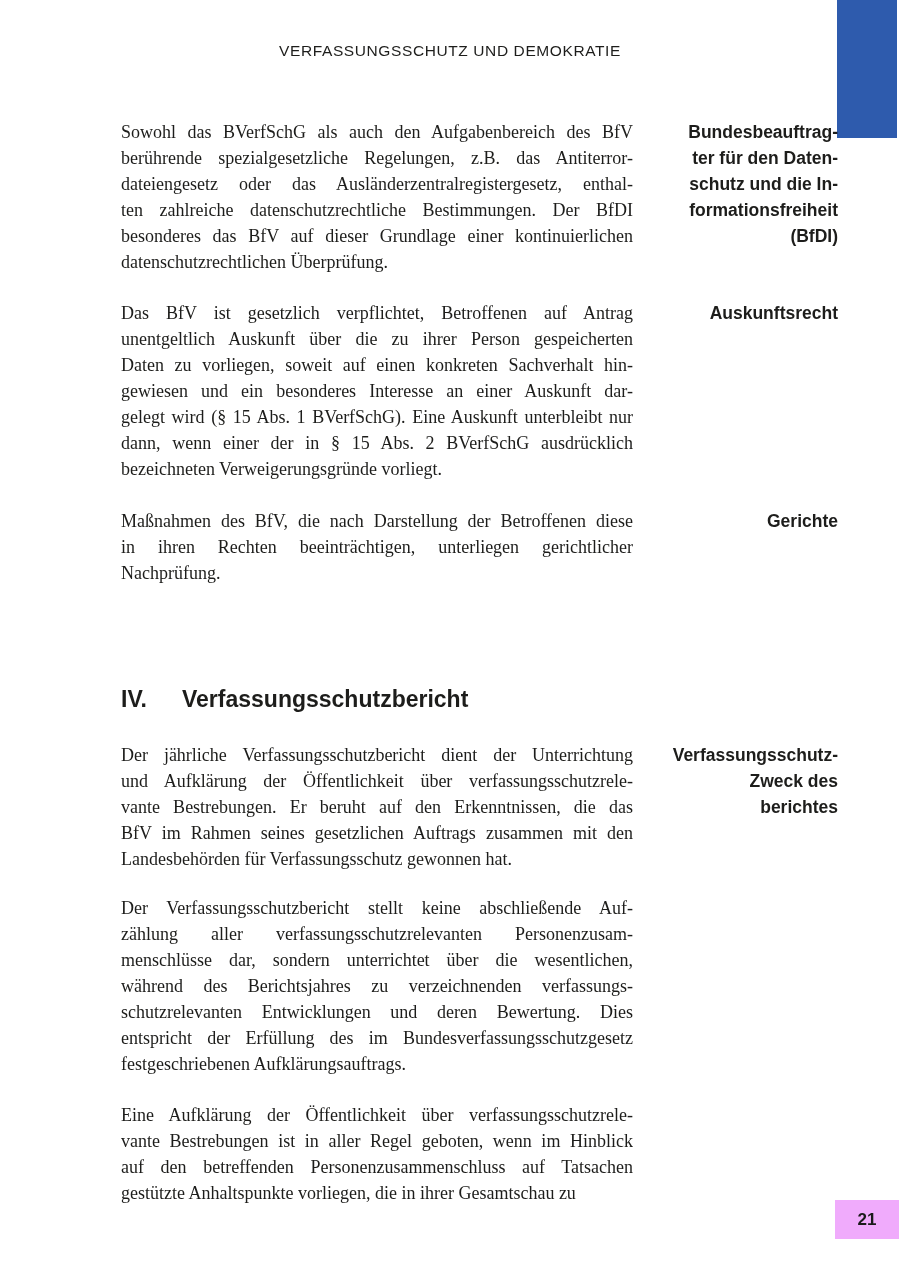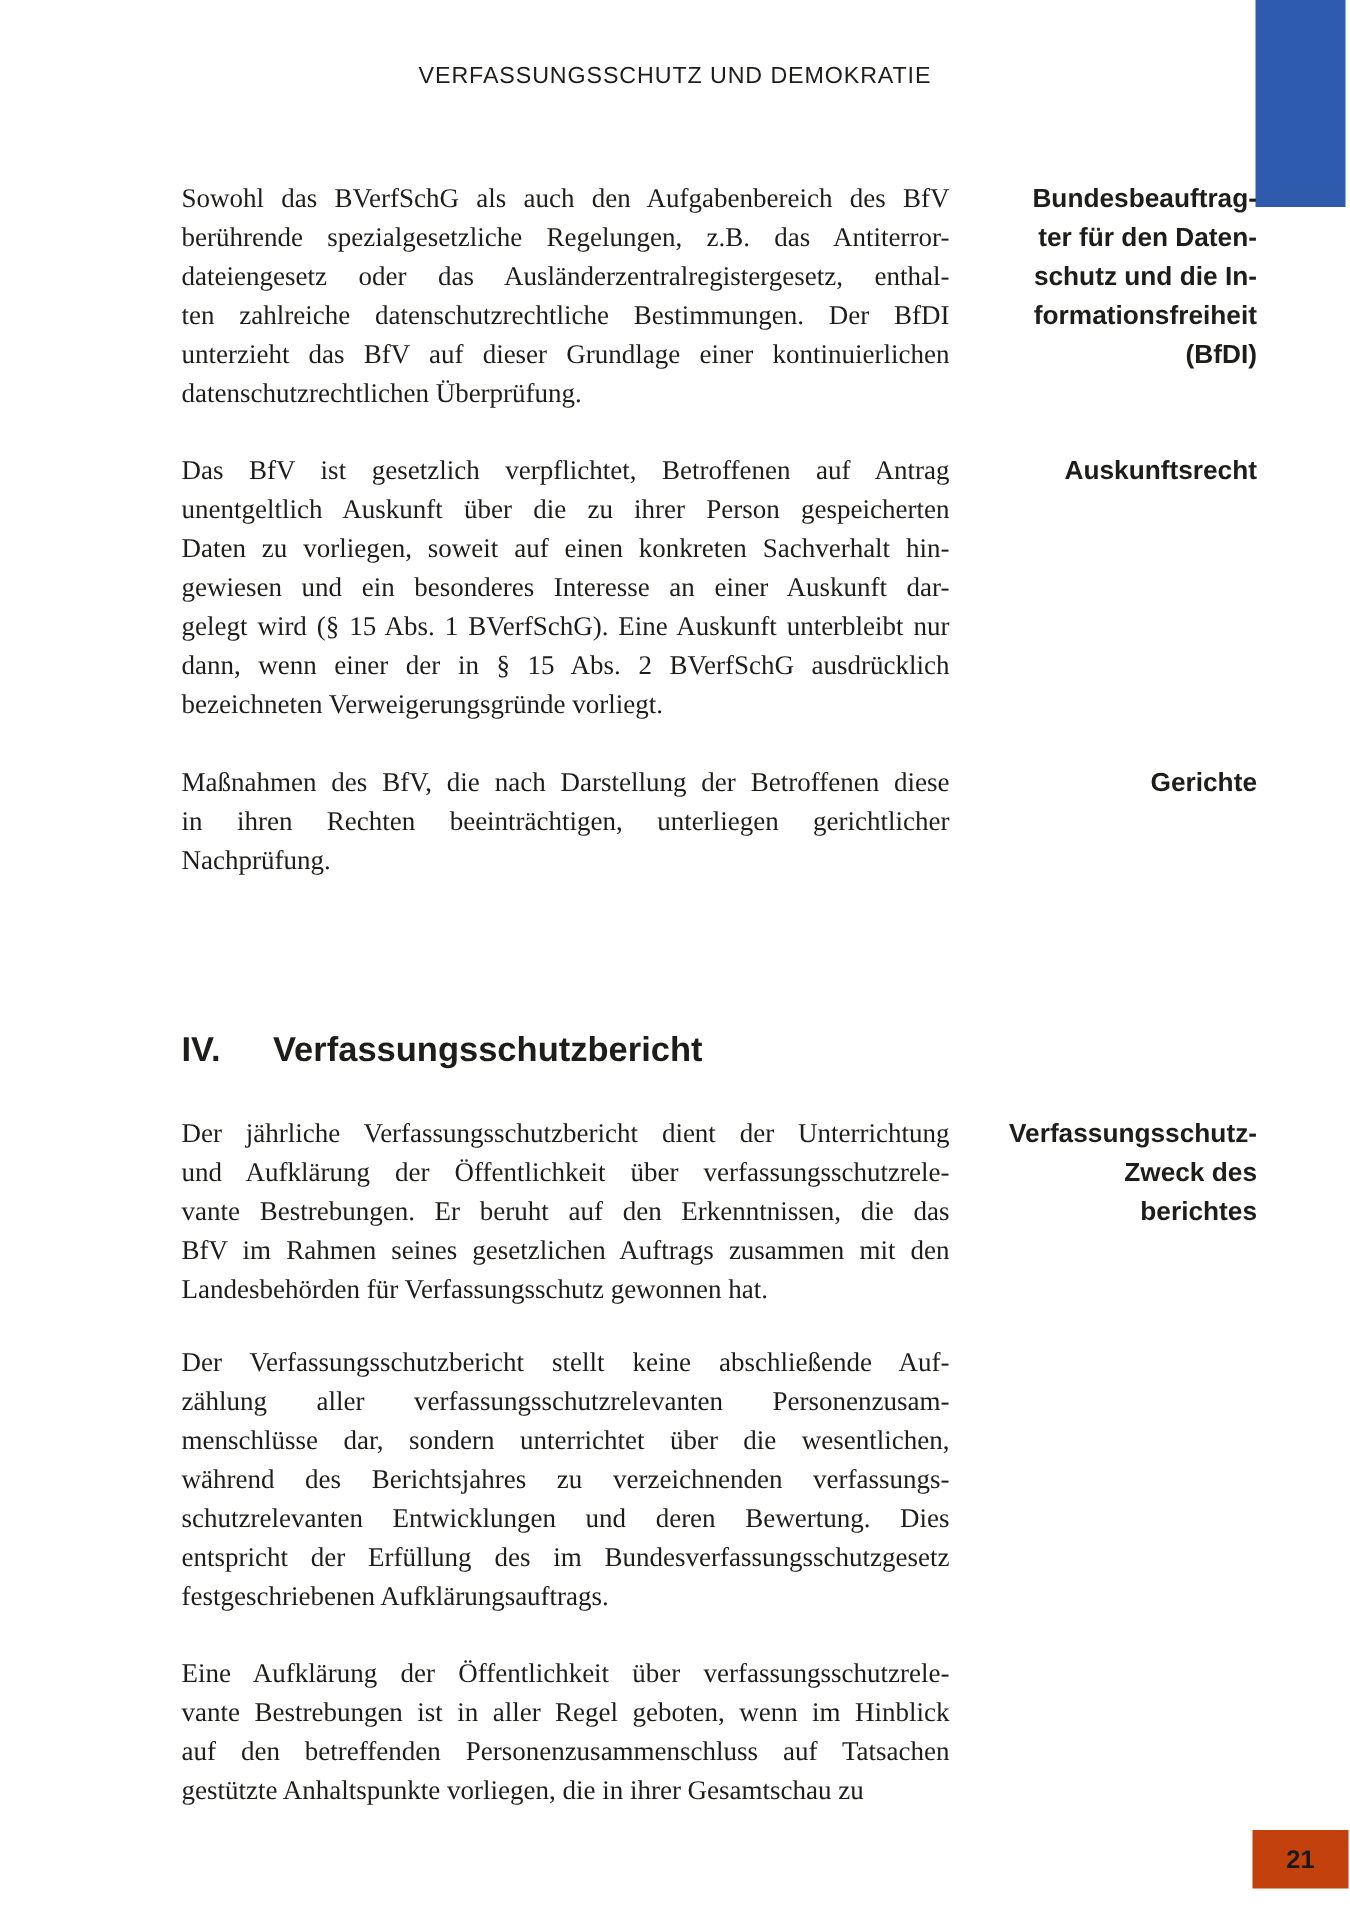--- a/index.html
+++ b/index.html
@@ -106,21 +106,21 @@
 
   <div class="accent-rect" style="background: rgb(46, 91, 173);"></div>
 
   <div class="running-header">VERFASSUNGSSCHUTZ UND DEMOKRATIE</div>
 
   <div class="body-para" style="top:119px">
       <div class="ln">Sowohl das BVerfSchG als auch den Aufgabenbereich des BfV</div>
       <div class="ln">berührende spezialgesetzliche Regelungen, z.B. das Antiterror-</div>
       <div class="ln">dateiengesetz oder das Ausländerzentralregistergesetz, enthal-</div>
       <div class="ln">ten zahlreiche datenschutzrechtliche Bestimmungen. Der BfDI</div>
-      <div class="ln">unterzieht das BfV auf dieser Grundlage einer kontinuierlichen</div>
+      <div class="ln">besonderes das BfV auf dieser Grundlage einer kontinuierlichen</div>
       <div class="ln last">datenschutzrechtlichen Überprüfung.</div>
     </div>
   <div class="margin-note" style="top:119px">
       <div class="ln">Bundesbeauftrag-</div>
       <div class="ln">ter für den Daten-</div>
       <div class="ln">schutz und die In-</div>
       <div class="ln">formationsfreiheit</div>
       <div class="ln last">(BfDI)</div>
     </div>
 
@@ -174,17 +174,17 @@
       <div class="ln last">festgeschriebenen Aufklärungsauftrags.</div>
     </div>
 
   <div class="body-para" style="top:1102px">
       <div class="ln">Eine Aufklärung der Öffentlichkeit über verfassungsschutzrele-</div>
       <div class="ln">vante Bestrebungen ist in aller Regel geboten, wenn im Hinblick</div>
       <div class="ln">auf den betreffenden Personenzusammenschluss auf Tatsachen</div>
       <div class="ln last">gestützte Anhaltspunkte vorliegen, die in ihrer Gesamtschau zu</div>
     </div>
 
-  <div class="pagenum-box" style="background: #c2410c; margin-top: 20px;">
+  <div class="pagenum-box" style="background: #f0abfc;">
     <span>21</span>
   </div>
 
 </div>
 
 </body></html>

